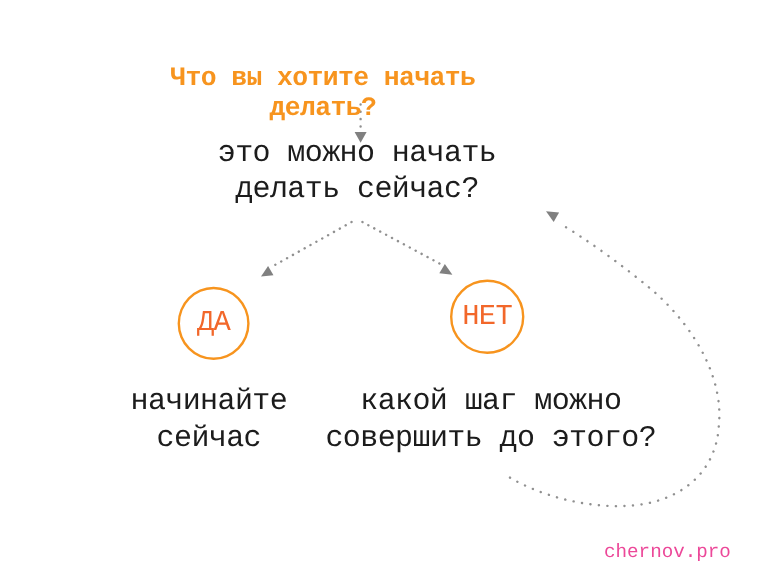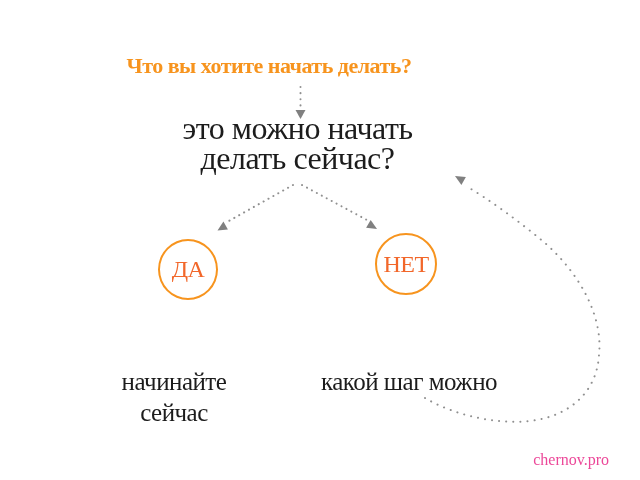--- a/index.html
+++ b/index.html
@@ -1,47 +1,47 @@
 <!DOCTYPE html>
 <html><head>
 <meta charset="utf-8">
 <style>
   html,body{margin:0;padding:0;background:#fff;}
   #canvas{
     position:relative;
     width:640px;height:480px;
     background:#ffffff;
     overflow:hidden;
-    font-family:Liberation Serif, serif;
+    font-family:Liberation Mono, monospace;
   }
   .abs{position:absolute;}
   #title{
     left:119px;top:53px;width:300px;
     text-align:center;
     font-size:22px;font-weight:700;letter-spacing:-0.5px;
     color:#F7941E;
   }
   #question{
     left:147px;top:113px;width:301px;
     text-align:center;
-    font-size:32px;font-weight:500;letter-spacing:-0.5px;
+    font-size:25px;font-weight:500;letter-spacing:-0.5px;
     line-height:30px;color:#1C1C1C;
   }
   .node-circle{
     border:2px solid #F7941E;border-radius:50%;
     display:flex;align-items:center;justify-content:center;
     color:#F2672A;font-size:24px;font-weight:500;letter-spacing:-0.5px;
     box-sizing:border-box;background:#fff;
   }
-  #yes-node{left:158px;top:239px;width:60px;height:61px;}
+  #yes-node{left:148px;top:239px;width:60px;height:61px;}
   #no-node{left:375px;top:233px;width:62px;height:62px;}
   .outcome{
     text-align:center;
     font-size:25px;font-weight:500;letter-spacing:-0.5px;
-    line-height:31px;color:#1C1C1C;margin-top:47px;
+    line-height:31px;color:#1C1C1C;
   }
   #yes-outcome{left:64px;top:319px;width:220px;}
   #no-outcome{left:264px;top:319px;width:290px;}
   #watermark{
     left:459px;top:451px;width:150px;
     text-align:right;
     font-size:16px;color:#ec4899;letter-spacing:0;
   }
   #connectors{left:0;top:0;pointer-events:none;}
 </style>
@@ -81,17 +81,18 @@
     <span>НЕТ</span>
   </div>
 
   <div id="yes-outcome" class="abs outcome">
     <div>начинайте</div>
     <div>сейчас</div>
   </div>
 
   <div id="no-outcome" class="abs outcome">
     <div>какой шаг можно</div>
+    <div>совершить до этого?</div>
   </div>
 
   <div id="watermark" class="abs">chernov.pro</div>
 
 </div>
 
 </body></html>

